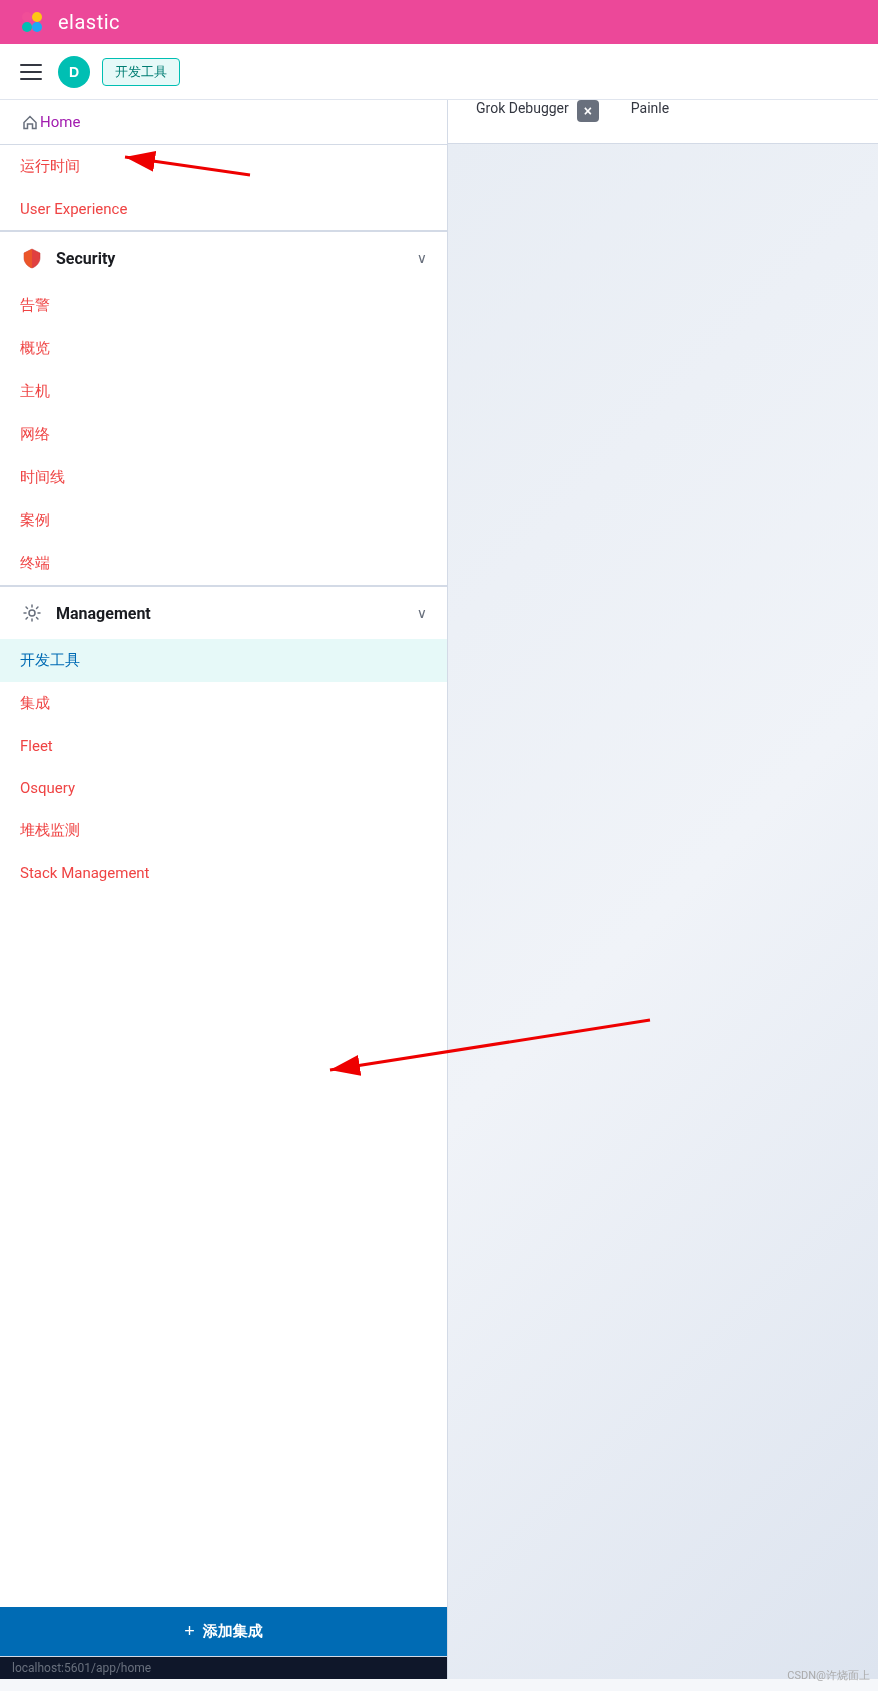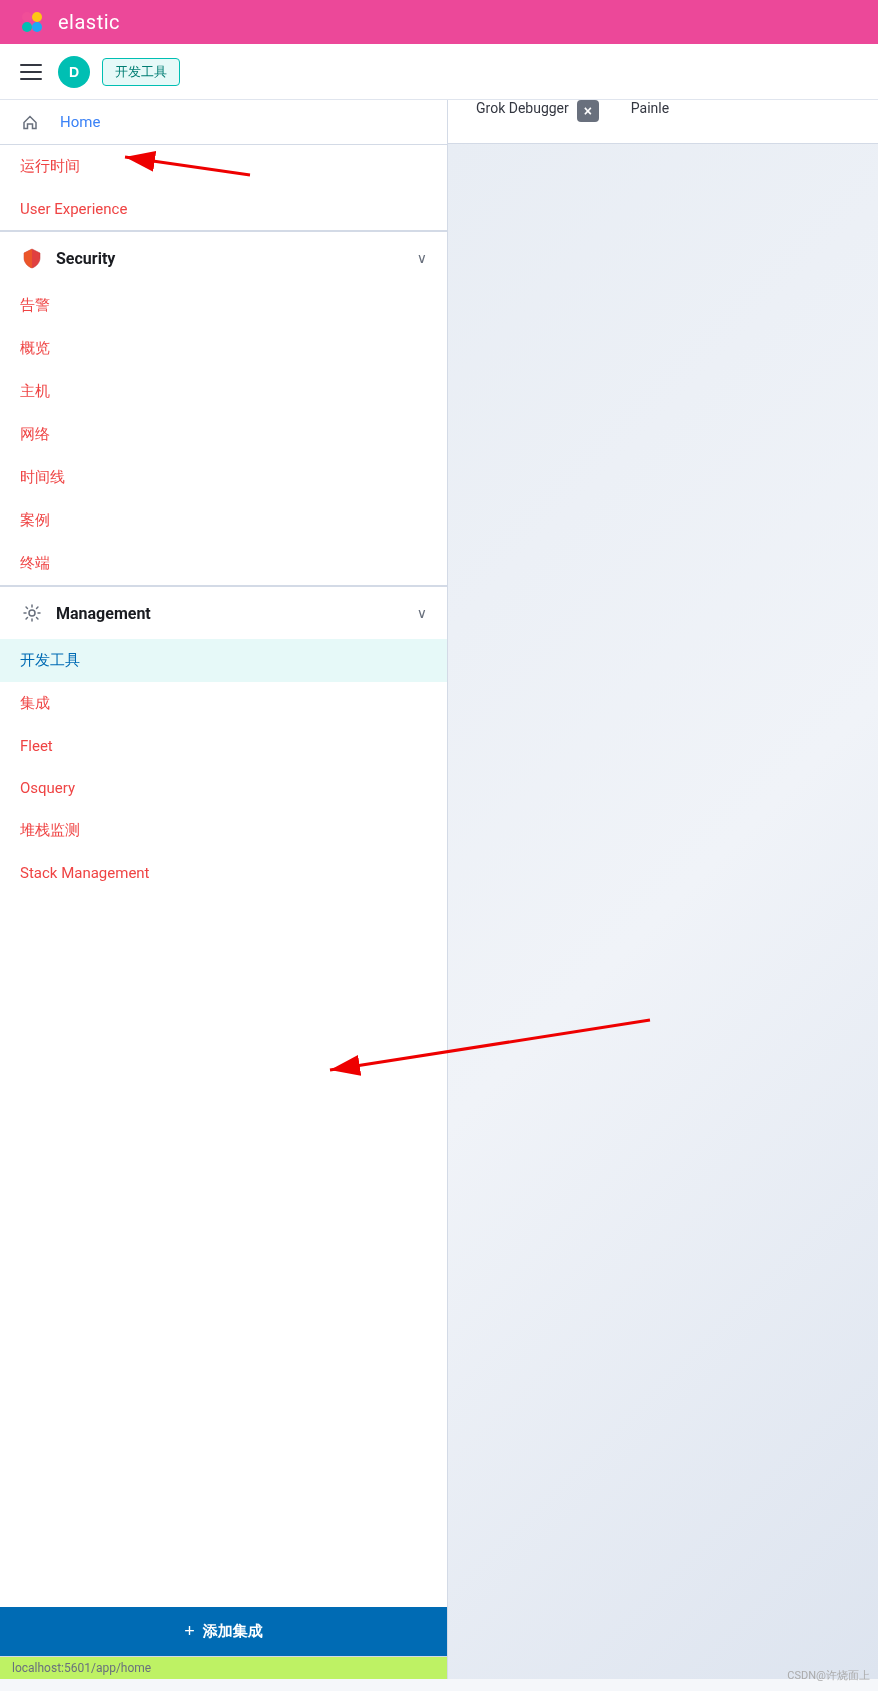--- a/index.html
+++ b/index.html
@@ -122,22 +122,22 @@
       background: #c0c7d4;
       border-radius: 4px;
     }
 
     .nav-item {
       display: flex;
       align-items: center;
       padding: 12px 20px;
       cursor: pointer;
       font-size: 15px;
-      color: #3b82f6;
-      gap: 20px;
+      color: #a21caf;
+      gap: 0;
     }
     .nav-item .nav-icon {
       width: 20px;
       height: 20px;
       display: flex;
       align-items: center;
       justify-content: center;
       color: #69707d;
     }
     .nav-item .nav-label {
@@ -202,21 +202,21 @@
       display: flex;
       align-items: center;
       justify-content: center;
       gap: 8px;
       width: 100%;
       margin-top: auto;
     }
 
     
     .status-bar {
-      background: #bef264;
+      background: #0f172a;
       padding: 4px 12px;
       font-size: 12px;
       color: #69707d;
       border-top: 1px solid #d3dae6;
     }
 
     
     .right-content {
       flex: 1;
       display: flex;

